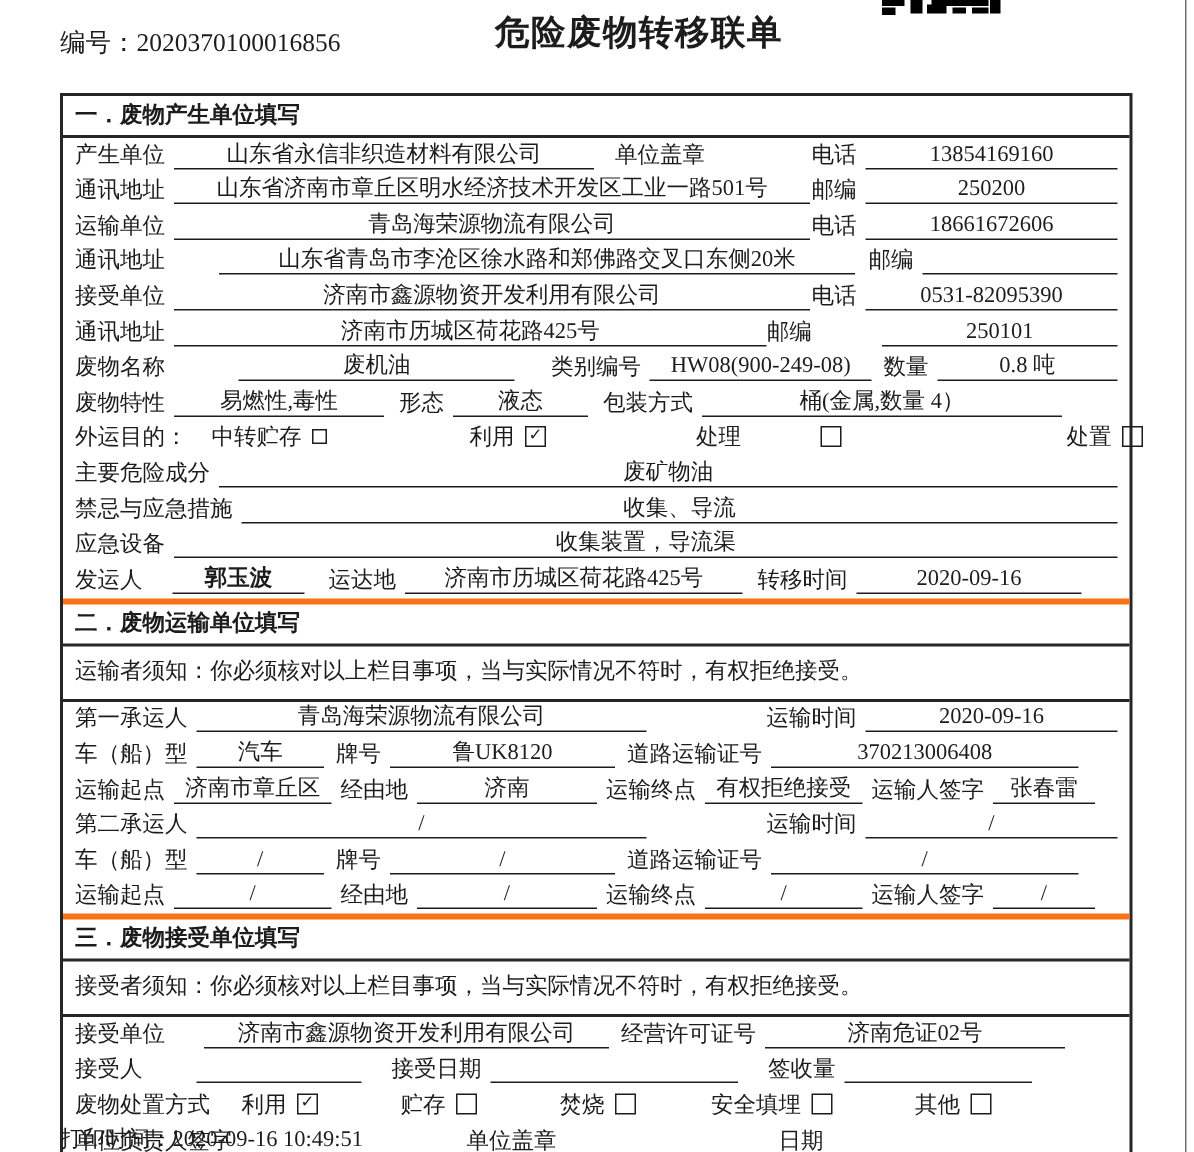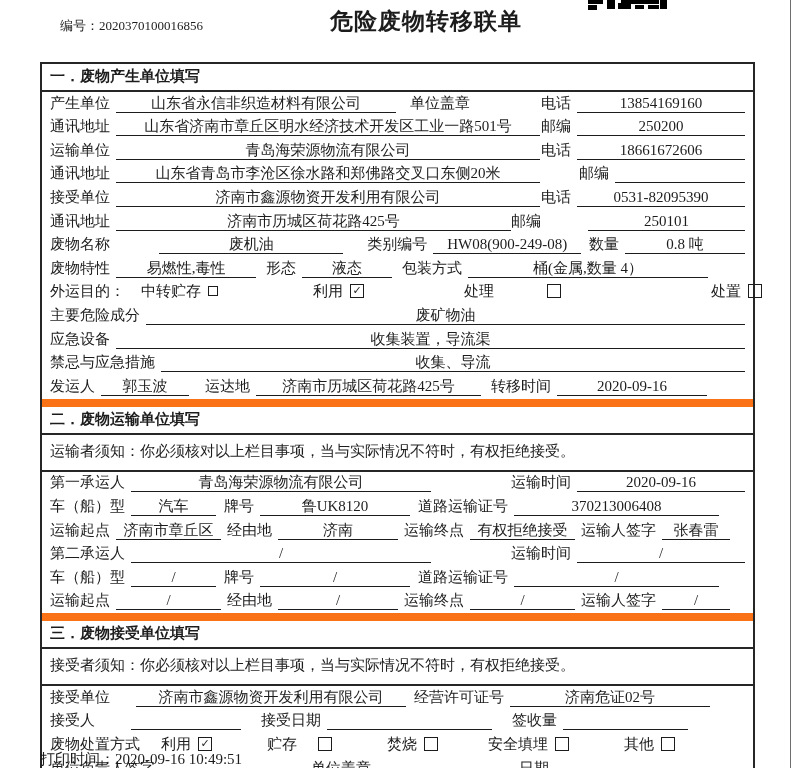--- a/index.html
+++ b/index.html
@@ -1,26 +1,26 @@
 <!DOCTYPE html>
 <html><head>
 <meta charset="utf-8">
 <style>
   html,body{margin:0;padding:0;}
   body{
     width:796px;height:768px;background:#ffffff;position:relative;overflow:hidden;
     font-family:"Liberation Serif","DejaVu Serif",serif;color:#1c1c1c;
   }
-  .serial{position:absolute;left:40px;top:17px;font-size:13px;white-space:nowrap;margin-left:20px;}
+  .serial{position:absolute;left:40px;top:17px;font-size:17px;white-space:nowrap;}
   .doc-title{position:absolute;left:330px;top:6px;font-size:23px;font-weight:bold;letter-spacing:1px;white-space:nowrap;}
   .qr-frag{position:absolute;left:588px;top:0;}
   .edge-line{position:absolute;right:5px;top:0;width:1px;height:768px;background:#6e6e6e;}
 
   .form-table{position:absolute;left:40px;top:62px;width:715px;border:2px solid #262626;background:#fff;box-sizing:border-box;}
-  .section-heading{font-weight:bold;font-size:15px;padding:3px 8px 4px;border-top:8px solid #f97316;border-bottom:2px solid #262626;}
+  .section-heading{font-weight:bold;font-size:15px;padding:3px 8px 4px;border-top:4px solid #f97316;border-bottom:2px solid #262626;}
   .section-heading:first-child{border-top:none;}
   .section-note{font-size:15px;padding:7px 8px 9px;border-bottom:2px solid #262626;}
   .form-row{display:flex;align-items:flex-end;height:23.6px;padding:0 8px 3px 8px;font-size:15px;box-sizing:border-box;}
   .lab{white-space:nowrap;margin-right:6px;}
   .val{border-bottom:1px solid #1c1c1c;padding:0 4px;white-space:nowrap;height:19px;line-height:19px;box-sizing:border-box;text-align:center;}
   .val.flex{flex:1;}
   .val.ctr{text-align:center;}
   .spacer{flex:1;}
   .cb{display:flex;align-items:center;}
   .cb .cb-lab{white-space:nowrap;margin-right:7px;}
@@ -67,21 +67,21 @@
     </div>
     <div class="form-row">
       <span class="lab">运输单位</span>
       <span class="val" style="width: 424px;">青岛海荣源物流有限公司</span>
       <span class="spacer"></span>
       <span class="lab">电话</span>
       <span class="val" style="width: 168px;">18661672606</span>
     </div>
     <div class="form-row">
       <span class="lab">通讯地址</span>
-      <span class="val" style="width: 424px;">山东省青岛市李沧区徐水路和郑佛路交叉口东侧20米</span>
+      <span class="val" style="width: 424px; margin-left: 30px;">山东省青岛市李沧区徐水路和郑佛路交叉口东侧20米</span>
       <span class="spacer"></span>
       <span class="lab">邮编</span>
       <span class="val" style="width: 130px;"></span>
     </div>
     <div class="form-row">
       <span class="lab">接受单位</span>
       <span class="val" style="width: 424px;">济南市鑫源物资开发利用有限公司</span>
       <span class="spacer"></span>
       <span class="lab">电话</span>
       <span class="val" style="width: 168px;">0531-82095390</span>
@@ -126,30 +126,30 @@
       <span class="cb" style="margin-left: 150px;">
         <span class="cb-lab">处置</span>
         <span class="box"></span>
       </span>
     </div>
     <div class="form-row">
       <span class="lab">主要危险成分</span>
       <span class="val flex">废矿物油</span>
     </div>
     <div class="form-row">
+      <span class="lab">禁忌与应急措施</span>
+      <span class="val flex">收集、导流</span>
+    </div>
+    <div class="form-row">
       <span class="lab">应急设备</span>
       <span class="val flex">收集装置，导流渠</span>
     </div>
     <div class="form-row">
-      <span class="lab">禁忌与应急措施</span>
-      <span class="val flex">收集、导流</span>
-    </div>
-    <div class="form-row">
       <span class="lab">发运人</span>
-      <span class="val" style="width: 88px; margin-left: 0;">郭玉波</span>
+      <span class="val" style="width: 88px; margin-left: 14px; font-weight: bold;">郭玉波</span>
       <span class="lab" style="margin-left: 16px;">运达地</span>
       <span class="val" style="width: 225px;">济南市历城区荷花路425号</span>
       <span class="lab" style="margin-left: 10px;">转移时间</span>
       <span class="val" style="width: 150px;">2020-09-16</span>
     </div>
     <div class="section-heading">二．废物运输单位填写</div>
     <div class="section-note">运输者须知：你必须核对以上栏目事项，当与实际情况不符时，有权拒绝接受。</div>
     <div class="form-row">
       <span class="lab">第一承运人</span>
       <span class="val" style="width: 300px;">青岛海荣源物流有限公司</span>
@@ -215,21 +215,21 @@
       <span class="val" style="width: 165px;"></span>
       <span class="lab" style="margin-left: 20px;">签收量</span>
       <span class="val" style="width: 125px;"></span>
     </div>
     <div class="form-row">
       <span class="lab">废物处置方式</span>
       <span class="cb" style="margin-left: 15px;">
         <span class="cb-lab">利用</span>
         <span class="box">✓</span>
       </span>
-      <span class="cb" style="margin-left: 55px; gap: 14px;">
+      <span class="cb" style="margin-left: 55px;">
         <span class="cb-lab">贮存</span>
         <span class="box"></span>
       </span>
       <span class="cb" style="margin-left: 55px;">
         <span class="cb-lab">焚烧</span>
         <span class="box"></span>
       </span>
       <span class="cb" style="margin-left: 50px;">
         <span class="cb-lab">安全填埋</span>
         <span class="box"></span>

